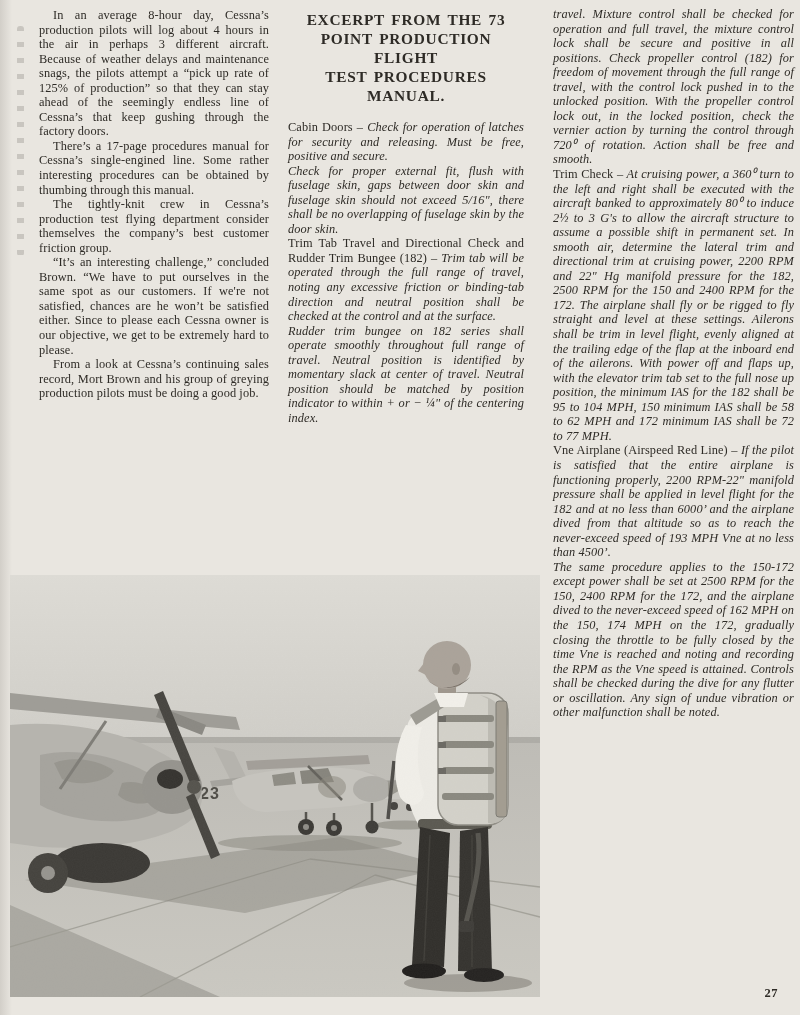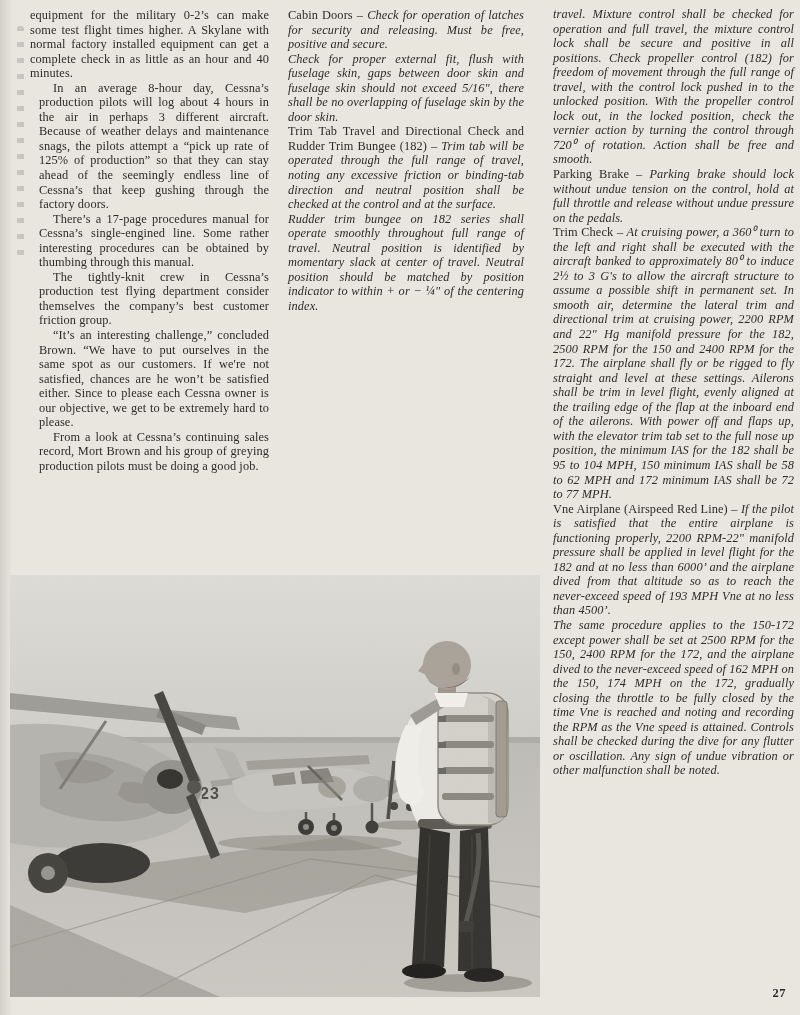--- a/index.html
+++ b/index.html
@@ -30,48 +30,52 @@
 
   .sec { margin:0 0 8px 0; }
   .sec .head { font-weight:normal; font-style:normal; }
   .sec .body { font-style:italic; }
   .sec .head:empty { display:none; }
 
   .photo { position:absolute; left:10px; top:575px; width:530px; height:422px;
     background:#d6d4ce; box-shadow: inset 0 0 30px rgba(40,38,34,.12); }
   .photo svg { display:block; width:100%; height:100%; }
 
-  .pagenum { position:absolute; right:14px; top:986px;
+  .pagenum { position:absolute; right:22px; top:986px;
     font-weight:bold; font-size:12.5px; letter-spacing:.5px; }
 </style>
 </head>
 <body>
 
 <div class="gutter"></div>
 <div class="smear"></div>
 
 <div class="col" id="col-left">
-  <p>equipment for the military 0-2’s can make some test flight times higher. A Skylane with normal factory installed equipment can get a complete check in as little as an hour and 40 minutes.</p>
   <p class="indent">In an average 8-hour day, Cessna’s production pilots will log about 4 hours in the air in perhaps 3 different aircraft. Because of weather delays and maintenance snags, the pilots attempt a “pick up rate of 125% of production” so that they can stay ahead of the seemingly endless line of Cessna’s that keep gushing through the factory doors.</p>
   <p class="indent">There’s a 17-page procedures manual for Cessna’s single-engined line. Some rather interesting procedures can be obtained by thumbing through this manual.</p>
   <p class="indent">The tightly-knit crew in Cessna’s production test flying department consider themselves the company’s best customer friction group.</p>
   <p class="indent">“It’s an interesting challenge,” concluded Brown. “We have to put ourselves in the same spot as our customers. If we're not satisfied, chances are he won’t be satisfied either. Since to please each Cessna owner is our objective, we get to be extremely hard to please.</p>
   <p class="indent">From a look at Cessna’s continuing sales record, Mort Brown and his group of greying production pilots must be doing a good job.</p>
 </div>
 
 <div class="col" id="col-mid">
+  <div class="title">
+    <div>EXCERPT FROM THE 73</div>
+    <div>POINT PRODUCTION FLIGHT</div>
+    <div>TEST PROCEDURES</div>
+    <div>MANUAL.</div>
+  </div>
   <p class="sec"><b class="head">Cabin Doors</b><i class="body"> – Check for operation of latches for security and releasing. Must be free, positive and secure.</i></p>
   <p class="sec"><i class="body">Check for proper external fit, flush with fuselage skin, gaps between door skin and fuselage skin should not exceed 5/16", there shall be no overlapping of fuselage skin by the door skin.</i></p>
   <p class="sec"><b class="head">Trim Tab Travel and Directional Check and Rudder Trim Bungee (182)</b><i class="body"> – Trim tab will be operated through the full range of travel, noting any excessive friction or binding-tab direction and neutral position shall be checked at the control and at the surface.</i></p>
   <p class="sec"><i class="body">Rudder trim bungee on 182 series shall operate smoothly throughout full range of travel. Neutral position is identified by momentary slack at center of travel. Neutral position should be matched by position indicator to within + or − ¼" of the centering index.</i></p>
 </div>
 
 <div class="col" id="col-right">
   <p class="sec"><i class="body">travel. Mixture control shall be checked for operation and full travel, the mixture control lock shall be secure and positive in all positions. Check propeller control (182) for freedom of movement through the full range of travel, with the control lock pushed in to the unlocked position. With the propeller control lock out, in the locked position, check the vernier action by turning the control through 720⁰ of rotation. Action shall be free and smooth.</i></p>
-  <p class="sec"><b class="head">Parking Brake</b><i class="body"> – Parking brake should lock without undue tension on the control, hold at full throttle and release without undue pressure on the pedals.</i></p>
   <p class="sec"><b class="head">Trim Check</b><i class="body"> – At cruising power, a 360⁰ turn to the left and right shall be executed with the aircraft banked to approximately 80⁰ to induce 2½ to 3 G's to allow the aircraft structure to assume a possible shift in permanent set. In smooth air, determine the lateral trim and directional trim at cruising power, 2200 RPM and 22" Hg manifold pressure for the 182, 2500 RPM for the 150 and 2400 RPM for the 172. The airplane shall fly or be rigged to fly straight and level at these settings. Ailerons shall be trim in level flight, evenly aligned at the trailing edge of the flap at the inboard end of the ailerons. With power off and flaps up, with the elevator trim tab set to the full nose up position, the minimum IAS for the 182 shall be 95 to 104 MPH, 150 minimum IAS shall be 58 to 62 MPH and 172 minimum IAS shall be 72 to 77 MPH.</i></p>
   <p class="sec"><b class="head">Vne Airplane (Airspeed Red Line)</b><i class="body"> – If the pilot is satisfied that the entire airplane is functioning properly, 2200 RPM-22" manifold pressure shall be applied in level flight for the 182 and at no less than 6000’ and the airplane dived from that altitude so as to reach the never-exceed speed of 193 MPH Vne at no less than 4500’.</i></p>
   <p class="sec"><i class="body">The same procedure applies to the 150-172 except power shall be set at 2500 RPM for the 150, 2400 RPM for the 172, and the airplane dived to the never-exceed speed of 162 MPH on the 150, 174 MPH on the 172, gradually closing the throttle to be fully closed by the time Vne is reached and noting and recording the RPM as the Vne speed is attained. Controls shall be checked during the dive for any flutter or oscillation. Any sign of undue vibration or other malfunction shall be noted.</i></p>
 </div>
 
 <div class="photo" aria-label="Test pilot wearing a parachute pack stands on the ramp beside a line of Cessna aircraft">
 <svg viewBox="0 0 530 422" preserveAspectRatio="none" xmlns="http://www.w3.org/2000/svg">
   <defs>
     <linearGradient id="sky" x1="0" y1="0" x2="0" y2="1">
       <stop offset="0" stop-color="#dedcd6"></stop>

